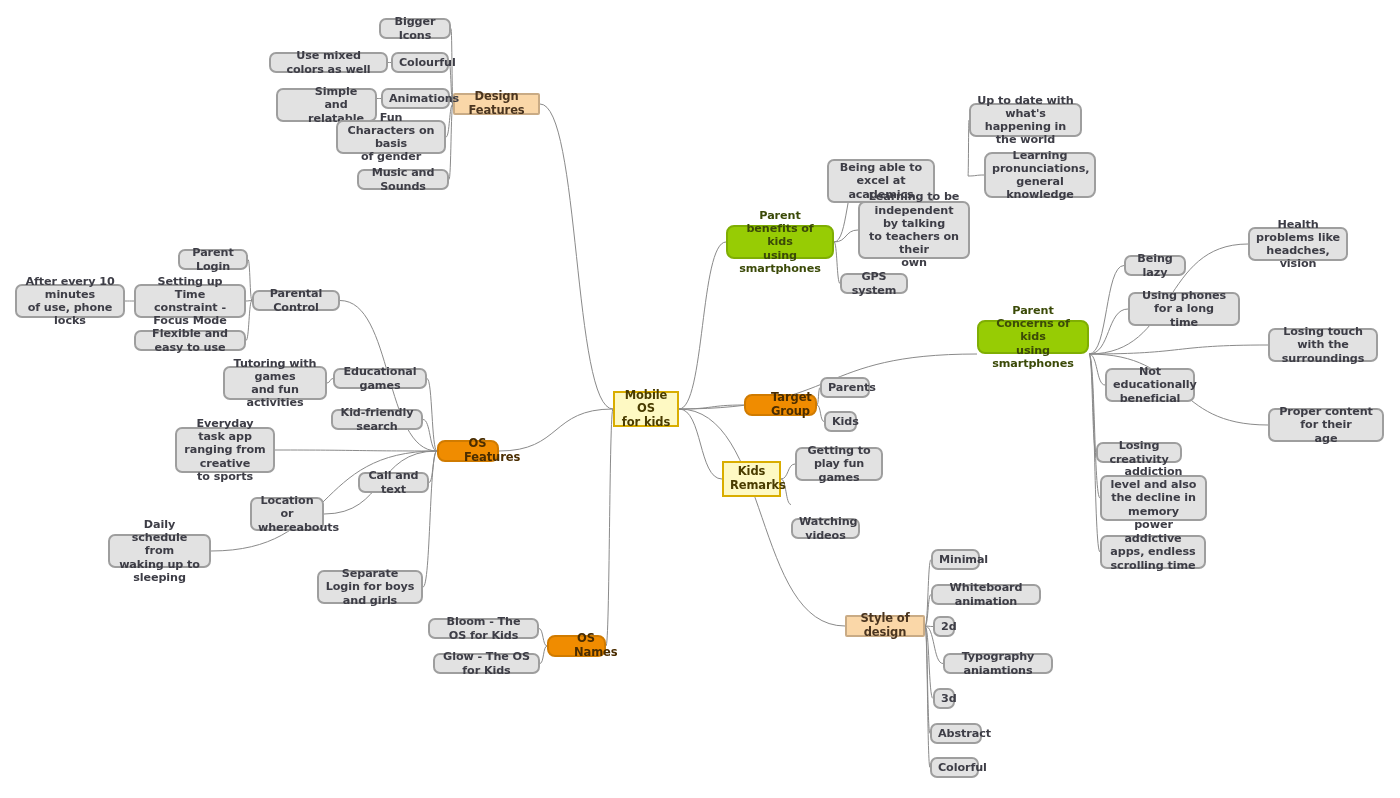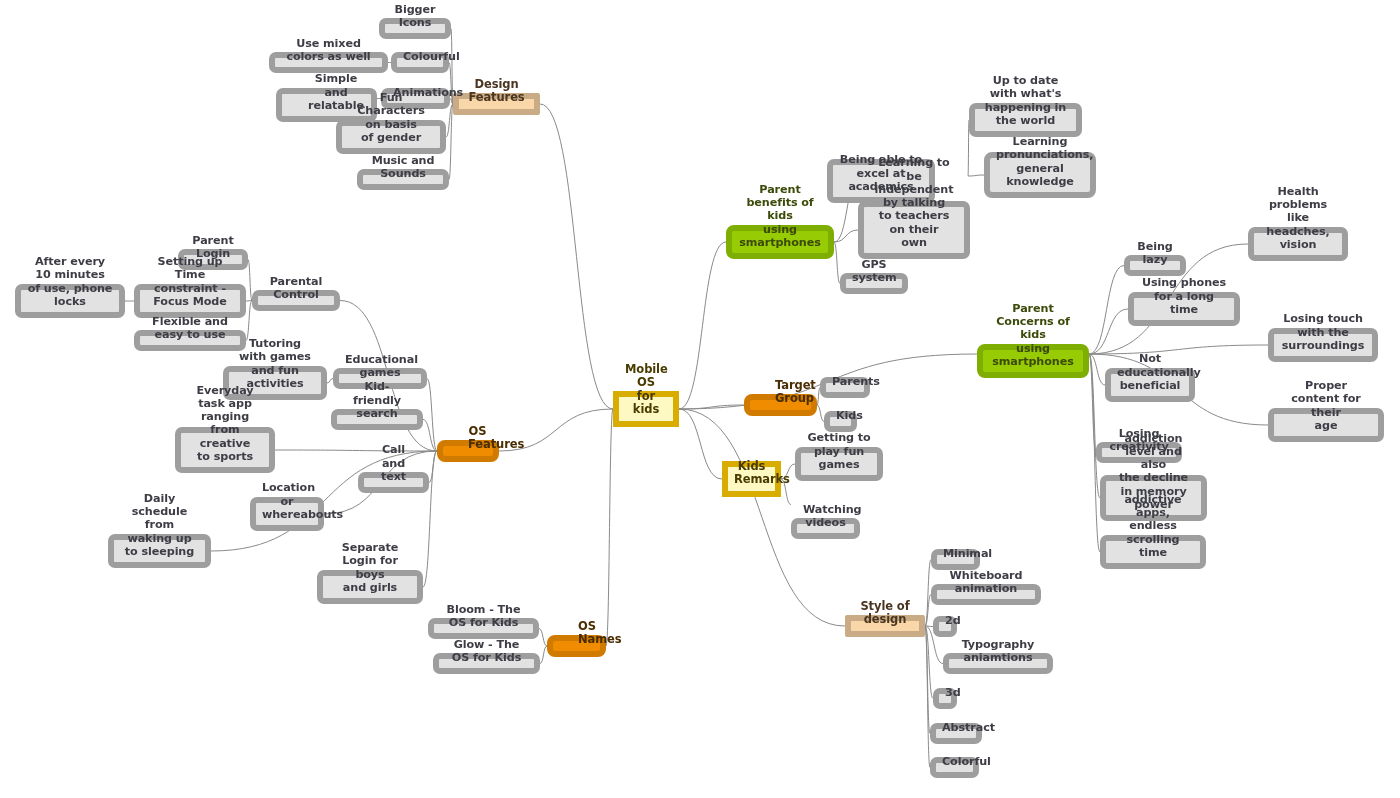--- a/index.html
+++ b/index.html
@@ -17,25 +17,25 @@
   }
   #edges{
     position:absolute;left:0;top:0;
     width:1400px;height:798px;
     pointer-events:none;
   }
   .node{
     position:absolute;
     box-sizing:border-box;
     display:flex;
-    align-items:flex-end;
+    align-items:center;
     justify-content:center;
     text-align:center;
     border-radius:7px;
-    border:6px solid #0ea5e9;
+    border:2px solid #0ea5e9;
     font-weight:bold;
     line-height:1.18;
     padding:4px 6px;
     letter-spacing:-0.1px;
     white-space:normal;
   }
   .node.gray{
     background:#e2e2e2;
     border-color:#9e9e9e;
     color:#3d3d46;
@@ -171,21 +171,21 @@
     </div>
     <div class="node gray" style="left: 984px; top: 152px; width: 112px; height: 46px; border-radius: 8px;">
       <span>Learning<br>pronunciations, general<br>knowledge</span>
     </div>
     <div class="node gray" style="left: 858px; top: 201px; width: 112px; height: 58px;">
       <span>Learning to be<br>independent by talking<br>to teachers on their<br>own</span>
     </div>
     <div class="node gray" style="left: 840px; top: 273px; width: 68px; height: 21px;">
       <span>GPS system</span>
     </div>
-    <div class="node green" style="left: 977px; top: 344px; width: 112px; height: 34px;">
+    <div class="node green" style="left: 977px; top: 320px; width: 112px; height: 34px;">
       <span>Parent Concerns of kids<br>using smartphones</span>
     </div>
     <div class="node gray" style="left: 1248px; top: 227px; width: 100px; height: 34px;">
       <span>Health problems like<br>headches, vision</span>
     </div>
     <div class="node gray" style="left: 1124px; top: 255px; width: 62px; height: 21px;">
       <span>Being lazy</span>
     </div>
     <div class="node gray" style="left: 1128px; top: 292px; width: 112px; height: 34px;">
       <span>Using phones for a long<br>time</span>

